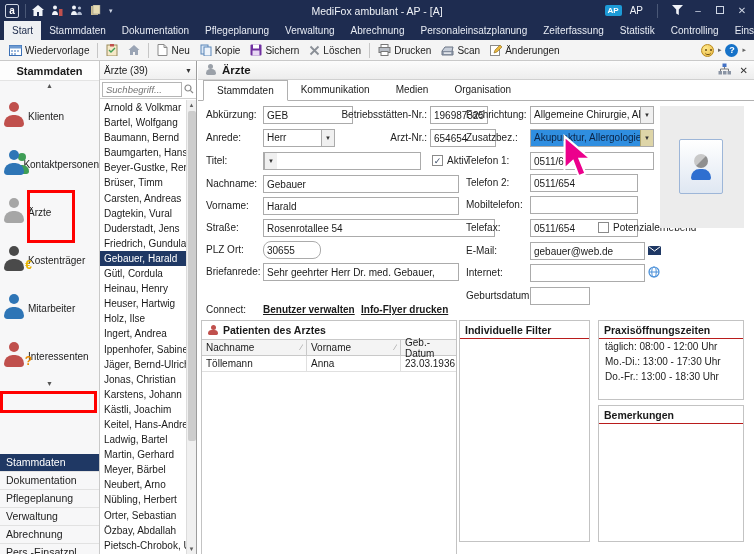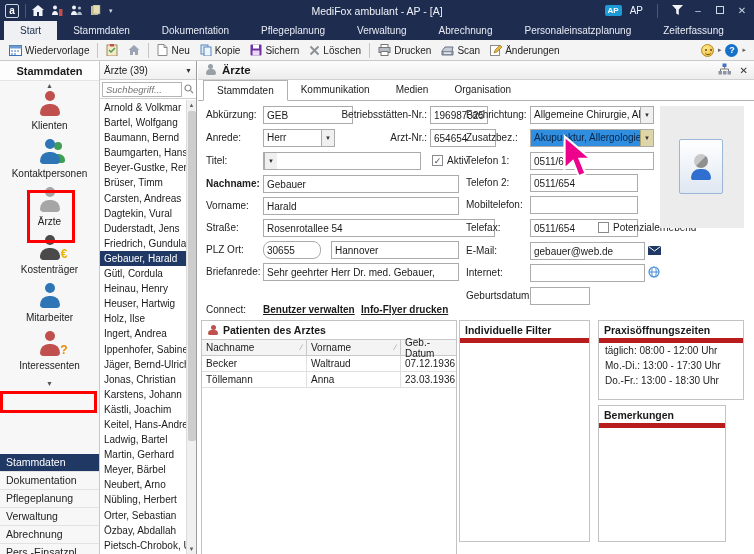--- a/index.html
+++ b/index.html
@@ -19,21 +19,21 @@
   .win-title { position:absolute; left:0; right:0; text-align:center; font-size:10.5px; color:#f0f3f8; pointer-events:none; }
   .tb-right { margin-left:auto; display:flex; align-items:center; gap:8px; z-index:2; }
   .ap-badge { background:#1d9bd7; color:#fff; font-size:8px; font-weight:bold; padding:1px 3px; border-radius:2px; }
   .user-initials { font-size:10px; color:#f0f3f8; }
   .win-btn { color:#cfd6e4; font-size:10px; width:14px; text-align:center; }
   .max-box { width:8px; height:8px; border:1px solid #cfd6e4; display:inline-block; }
 
   
   .menubar { position:absolute; top:21px; left:0; right:0; height:19px; background:#1e2c50;
              display:flex; align-items:stretch; padding-left:4px; z-index:19; }
-  .menu-item { color:#e8ecf4; line-height:19px; padding:0 16px; font-size:10px; }
+  .menu-item { color:#e8ecf4; line-height:19px; padding:0 8px; font-size:10px; }
   .menu-item.selected { background:#eef0f3; color:#1c2a4a; }
 
   
   .toolbar { position:absolute; top:40px; left:0; right:0; height:21px; background:#f4f4f4;
              border-bottom:1px solid #c9c9c9; display:flex; align-items:center; padding:0 4px; z-index:18; }
   .tbtn { display:flex; align-items:center; gap:3px; padding:0 5px; height:19px; color:#222; }
   .tb-div { width:1px; height:15px; background:#c6c6c6; margin:0 3px; }
   .toolbar svg { display:block; }
   .tb-far { margin-left:auto; display:flex; align-items:center; gap:4px; padding-right:4px; }
   .mini-caret { font-size:7px; color:#666; }
@@ -45,21 +45,21 @@
                    border-bottom:1px solid #6b4b12; border-radius:0 0 6px 6px; }
   .help-btn { width:13px; height:13px; border-radius:50%; background:#1672c8; color:#fff;
               font-size:9px; font-weight:bold; display:flex; align-items:center; justify-content:center; }
 
   
   .sidebar { position:absolute; top:61px; left:0; width:100px; bottom:0; background:#f7f7f8;
              border-right:1px solid #c9c9c9; }
   .sb-title { height:20px; line-height:20px; text-align:center; font-weight:bold; font-size:11px;
               background:#fdfdfd; border-bottom:1px solid #e4e4e4; }
   .sb-caret { height:10px; text-align:center; font-size:7px; color:#555; line-height:10px; }
-  .module { height:48px; display:flex; flex-direction:column; align-items:center; justify-content:flex-start; }
+  .module { height:48px; display:flex; align-items:center; justify-content:flex-start; }
   .module-label { margin-top:3px; font-size:10px; color:#222; }
   .p-icon { position:relative; width:28px; height:26px; }
   .p-icon .head { position:absolute; top:0; left:9px; width:10px; height:10px; border-radius:50%; background:currentColor; }
   .p-icon .body { position:absolute; bottom:1px; left:4px; width:20px; height:12px;
                   border-radius:10px 10px 4px 4px; background:currentColor; }
   .p-icon .buddy-head { position:absolute; top:3px; left:18px; width:8px; height:8px; border-radius:50%; background:#3f9e56; }
   .p-icon .buddy-body { position:absolute; bottom:2px; left:15px; width:14px; height:9px;
                         border-radius:7px 7px 3px 3px; background:#3f9e56; }
   .p-icon .euro { position:absolute; right:-4px; bottom:0; color:#e8b400; font-weight:bold; font-size:12px; }
   .p-icon .quest { position:absolute; right:-4px; bottom:0; color:#e88a00; font-weight:bold; font-size:12px; }
@@ -118,21 +118,21 @@
                background:linear-gradient(#ffffff,#dfe7f2); display:flex; align-items:center; justify-content:center; }
   .avatar { position:relative; width:24px; height:26px; }
   .avatar .a-head { position:absolute; top:0; left:5px; width:14px; height:14px; border-radius:50%;
                     background:linear-gradient(135deg,#c9c9c9 48%, #8f8f8f 52%); }
   .avatar .a-body { position:absolute; bottom:0; left:2px; width:20px; height:11px;
                     border-radius:10px 10px 3px 3px; background:#2f6fd0; }
   .field-icon { position:absolute; }
 
   
   .box { position:absolute; border:1px solid #c3c3c3; background:#fff; }
-  .box-title { font-weight:bold; font-size:10.5px; padding:3px 5px 2px 5px; border-bottom:5px solid #b91c1c; }
+  .box-title { font-weight:bold; font-size:10.5px; padding:3px 5px 2px 5px; border-bottom:1px solid #b91c1c; }
   .praxis-line { padding:1px 6px; font-size:10px; line-height:13px; color:#222; }
   .pt-header { height:18px; display:flex; align-items:center; gap:4px; padding:0 5px;
                font-weight:bold; font-size:10.5px; }
   .pt-grid-head { display:grid; grid-template-columns:105px 94px 1fr; background:#f4f4f4;
                   border-top:1px solid #c9c9c9; border-bottom:1px solid #c9c9c9; }
   .pt-grid-head > div { padding:1px 4px; border-right:1px solid #c9c9c9; font-size:10px; height:15px;
                         display:flex; align-items:center; }
   .pt-grid-head > div:last-child { border-right:none; }
   .sort-mark { margin-left:auto; color:#999; font-size:8px; }
   .pt-row { display:grid; grid-template-columns:105px 94px 1fr; }
@@ -450,32 +450,31 @@
   <span class="lbl lbl-r" style="left:132px; top:68px; width:97px;">Arzt-Nr.:</span>
   <input class="fld" style="left: 232px; top: 68px; width: 66px;" value="654654">
 
   <span class="lbl" style="left:8px; top:91px;">Titel:</span>
   <div class="combo" style="left:65px; top:91px; width:158px;">
       <span class="arrow">▼</span>
   </div>
   <span class="chk" style="left:234px; top:94px;">✓</span>
   <span class="lbl" style="left:249px; top:91px;">Aktiv</span>
 
-  <span class="lbl" style="left:8px; top:114px;font-weight:bold;">Nachname:</span>
+  <span class="lbl" style="left:8px; top:114px;">Nachname:</span>
   <input class="fld" style="left: 65px; top: 114px; width: 196px;" value="Gebauer">
 
   <span class="lbl" style="left:8px; top:136px;">Vorname:</span>
   <input class="fld" style="left: 65px; top: 136px; width: 196px;" value="Harald">
 
   <span class="lbl" style="left:8px; top:158px;">Straße:</span>
   <input class="fld" style="left: 65px; top: 158px; width: 232px;" value="Rosenrotallee 54">
 
   <span class="lbl" style="left:8px; top:180px;">PLZ  Ort:</span>
   <input class="fld" style="left: 65px; top: 180px; width: 58px; border-radius: 8px;" value="30655">
-  <input class="fld" style="left: 133px; top: 180px; width: 128px;" value="Hannover">
 
   <span class="lbl" style="left:8px; top:202px;">Briefanrede:</span>
   <input class="fld" style="left: 65px; top: 202px; width: 196px;" value="Sehr geehrter Herr Dr. med. Gebauer,">
 
   <span class="lbl" style="left:8px; top:240px;text-align:center;">Connect:</span>
   <span class="lbl links" style="left:65px; top:240px;"><a href="#">Benutzer verwalten</a></span>
   <span class="lbl links" style="left:163px; top:240px;"><a href="#">Info-Flyer drucken</a></span>
 
   <span class="lbl" style="left:268px; top:45px;">Fachrichtung:</span>
   <div class="combo" style="left:332px; top:45px; width:124px;">
@@ -545,25 +544,20 @@
       <div>
           <span>Vorname</span>
           <span class="sort-mark">∕</span>
         </div>
       <div>
           <span>Geb.-Datum</span>
         </div>
     </div>
     <div>
 
-    <div class="pt-row">
-        <div>Becker</div>
-        <div>Waltraud</div>
-        <div>07.12.1936</div>
-      </div>
         <div class="pt-row">
         <div>Töllemann</div>
         <div>Anna</div>
         <div>23.03.1936</div>
       </div>
       </div>
     <div class="hscroll">
       <span class="hs-arrow">◄</span>
       <span class="hs-thumb"></span>
       <span class="hs-arrow">►</span>
@@ -577,21 +571,21 @@
   <div class="box" style="left:400px; top:259px; width:146px; height:80px;">
     <div class="box-title">Praxisöffnungszeiten</div>
     <div>
 
     <div class="praxis-line">täglich: 08:00 - 12:00 Uhr</div>
         <div class="praxis-line">Mo.-Di.: 13:00 - 17:30 Uhr</div>
         <div class="praxis-line">Do.-Fr.: 13:00 - 18:30 Uhr</div>
       </div>
   </div>
 
-  <div class="box" style="left:400px; top:344px; width:128px; height:137px;">
+  <div class="box" style="left:400px; top:344px; width:146px; height:137px;">
     <div class="box-title">Bemerkungen</div>
   </div>
 </div>
 
 <div class="annotation" style="left:27px; top:190px; width:48px; height:53px;"></div>
 <div class="annotation" style="left:0px; top:391px; width:97px; height:22px;"></div>
 
 <svg class="cursor" style="left:561px; top:134px;" width="38" height="46" viewBox="0 0 16 19">
   <polygon points="1.5,0.8 1.5,14.5 5,11.2 7.4,17.6 10.3,16.4 7.8,10.3 12.6,10.3" fill="#ec008c" stroke="#ffffff" stroke-width="0.9"></polygon>
 </svg>

